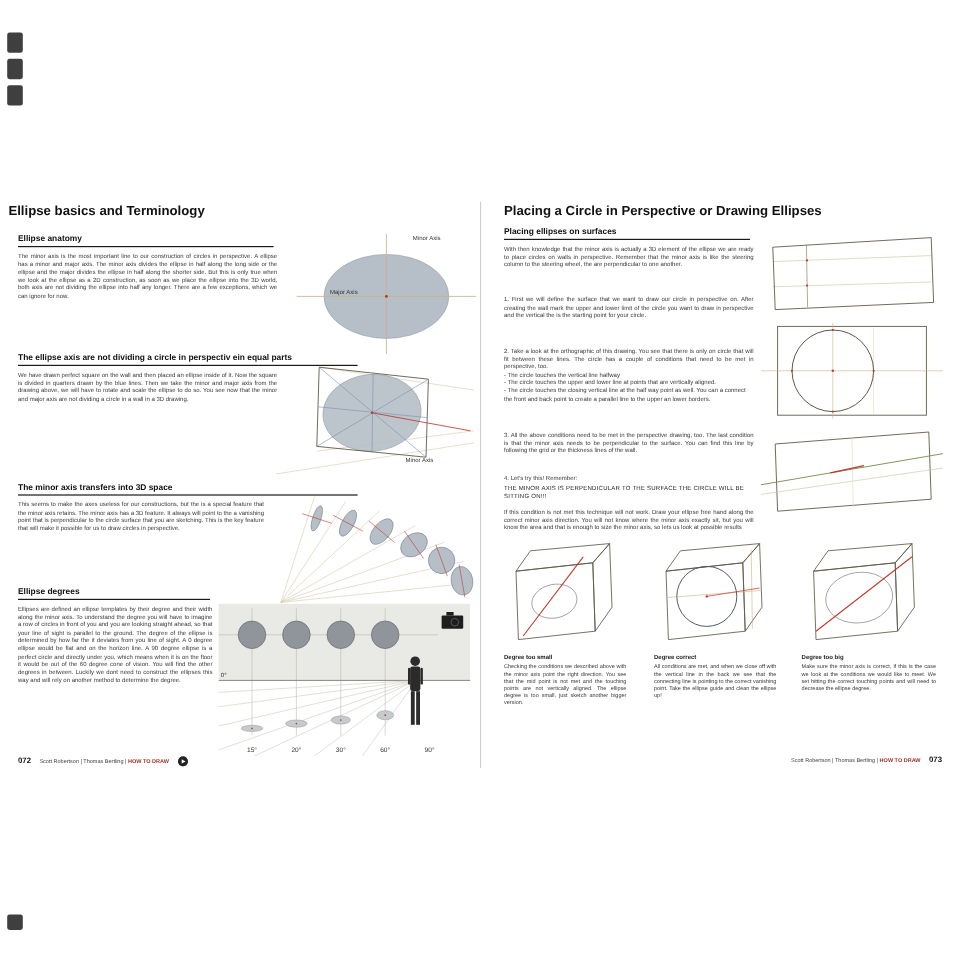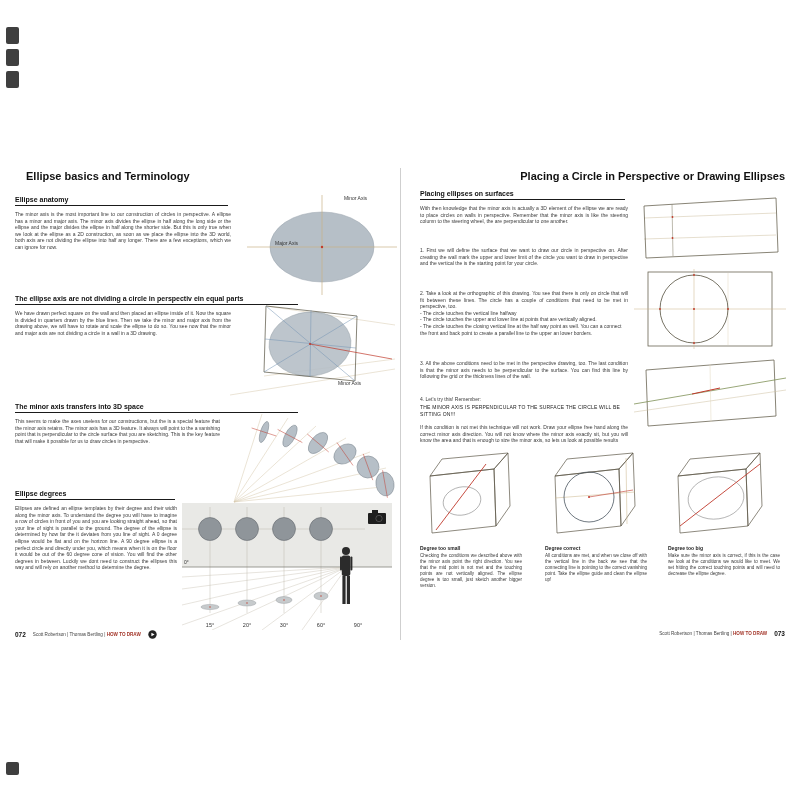--- a/index.html
+++ b/index.html
@@ -25,21 +25,21 @@
 </head>
 <body>
 
 <div class="abs edge-thumb" style="left:6px;top:27px;width:13px;height:17px;"></div>
 <div class="abs edge-thumb" style="left:6px;top:49px;width:13px;height:17px;"></div>
 <div class="abs edge-thumb" style="left:6px;top:71px;width:13px;height:17px;"></div>
 <div class="abs edge-thumb" style="left:6px;top:762px;width:13px;height:13px;"></div>
 
 <div class="abs divider" style="left:400px;top:168px;height:472px;"></div>
 
-<div class="abs page-title" style="left:26px;top:170px;">Ellipse basics and Terminology</div>
+<div class="abs page-title" style="left:7px;top:170px;">Ellipse basics and Terminology</div>
 
 <div class="abs sec-head" style="left:15px;top:196px;width:213px;">Ellipse anatomy</div>
 <div class="abs body-text" style="left:15px;top:211px;width:216px;">The minor axis is the most important line to our construction of circles in perspective. A ellipse has a minor and major axis. The minor axis divides the ellipse in half along the long side or the ellipse and the major divides the ellipse in half along the shorter side. But this is only true when we look at the ellipse as a 2D construction, as soon as we place the ellipse into the 3D world, both axis are not dividing the ellipse into half any longer. There are a few exceptions, which we can ignore for now.</div>
 
 <svg class="abs" style="left:247px;top:192px;" width="150" height="105" viewBox="0 0 150 105">
   <ellipse cx="75" cy="55" rx="52" ry="35" fill="#b6bfc7" stroke="#97a1aa" stroke-width="0.5"></ellipse>
   <line x1="0" y1="55" x2="150" y2="55" stroke="#c9b287" stroke-width="0.7"></line>
   <line x1="75" y1="3" x2="75" y2="103" stroke="#c9b287" stroke-width="0.7"></line>
   <circle cx="75" cy="55" r="1.2" fill="#c0392b"></circle>
   <text x="97" y="8" font-size="5">Minor Axis</text>
@@ -176,21 +176,21 @@
 
 <div class="abs footer" style="left:15px;top:630px;">
   <span class="pageno">072</span>
   <span class="credit"><span>Scott Robertson | Thomas Bertling | </span><b>HOW TO DRAW</b></span>
   <svg width="9" height="9" viewBox="0 0 9 9">
     <circle cx="4.5" cy="4.5" r="4.2" fill="#222"></circle>
     <polygon points="3.4,2.7 6.6,4.5 3.4,6.3" fill="#fff"></polygon>
   </svg>
 </div>
 
-<div class="abs page-title" style="left:420px;top:170px;width:365px;text-align:right;">Placing a Circle in Perspective or Drawing Ellipses</div>
+<div class="abs page-title" style="left:420px;top:170px;width:365px;text-align:left;">Placing a Circle in Perspective or Drawing Ellipses</div>
 
 <div class="abs sec-head" style="left:420px;top:190px;width:205px;">Placing ellipses on surfaces</div>
 <div class="abs body-text" style="left:420px;top:205px;width:208px;">With then knowledge that the minor axis is actually a 3D element of the ellipse we are ready to place circles on walls in perspective. Remember that the minor axis is like the steering column to the steering wheel, the are perpendicular to one another.</div>
 <div class="abs body-text" style="left:420px;top:247px;width:208px;">1. First we will define the surface that we want to draw our circle in perspective on. After creating the wall mark the upper and lower limit of the circle you want to draw in perspective and the vertical the is the starting point for your circle.</div>
 
 <div class="abs" style="left:420px;top:290px;width:208px;">
   <div class="body-text">2. Take a look at the orthographic of this drawing. You see that there is only on circle that will fit between these lines. The circle has a couple of conditions that need to be met in perspective, too.</div>
   <div class="bullet">- The circle touches the vertical line halfway</div>
   <div class="bullet">- The circle touches the upper and lower line at points that are vertically aligned.</div>
   <div class="bullet">- The circle touches the closing vertical line at the half way point as well. You can a connect the front and back point to create a parallel line to the  upper an lower borders.</div>

